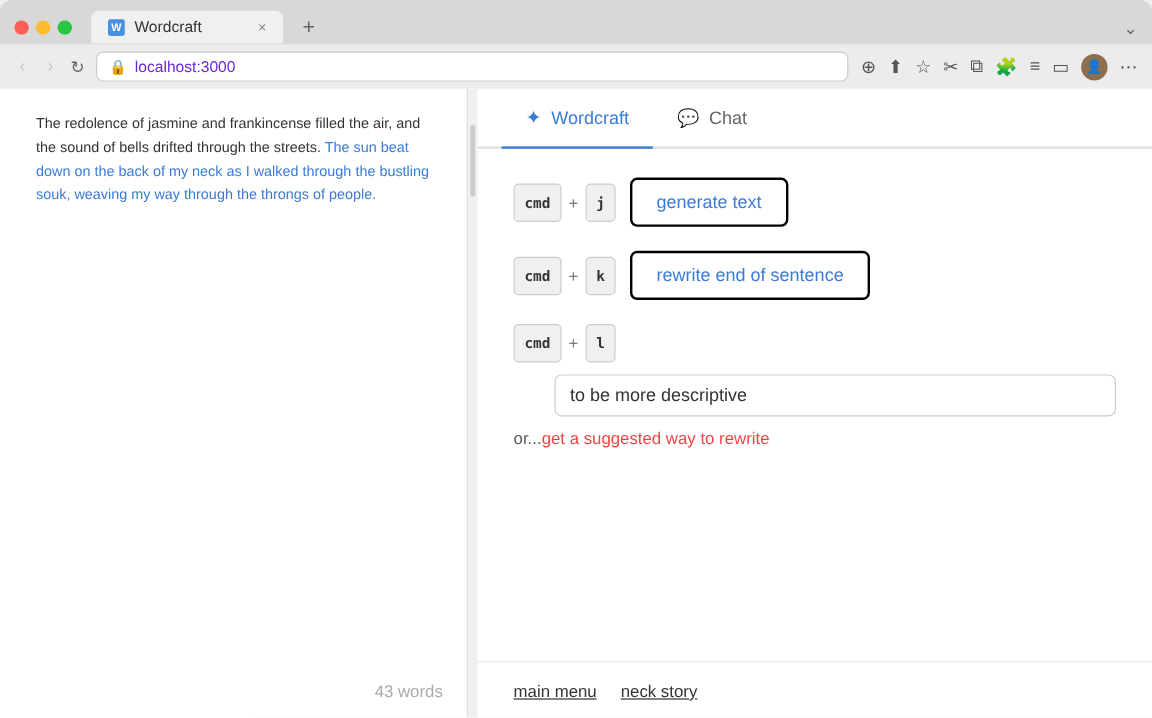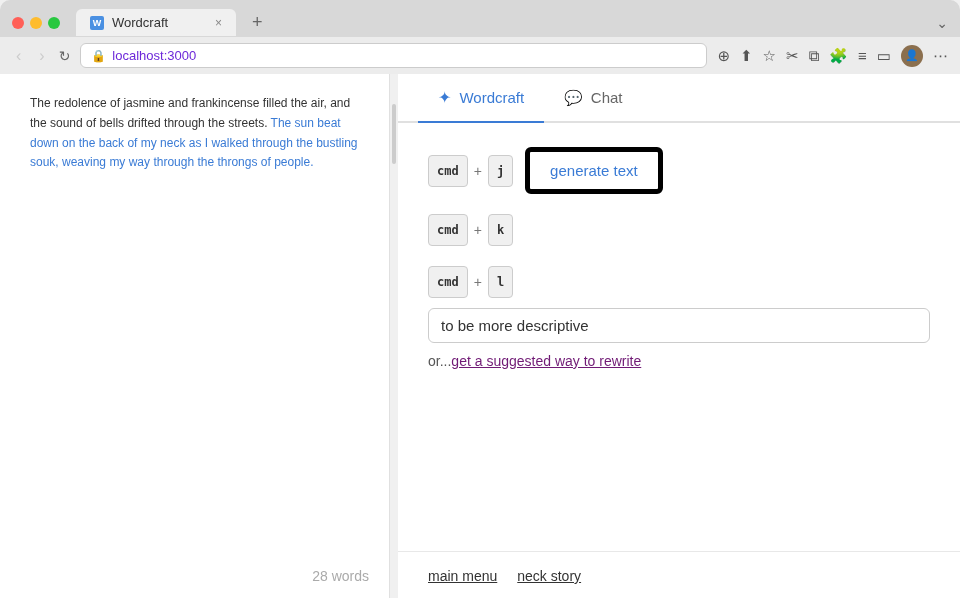--- a/index.html
+++ b/index.html
@@ -276,21 +276,21 @@
       color: #333;
       font-family: monospace;
     }
 
     .kbd-plus {
       color: #777;
       font-size: 14px;
     }
 
     .cmd-button {
-      border: 5px solid #000000;
+      border: 2px solid #000000;
       border-radius: 6px;
       padding: 10px 20px;
       background: white;
       color: #3a7bd5;
       font-size: 15px;
       cursor: pointer;
       white-space: nowrap;
     }
 
     .rewrite-section {
@@ -314,30 +314,30 @@
     }
 
     .rewrite-input {
       flex: 1;
       border: 1px solid #ccc;
       border-radius: 6px;
       padding: 8px 12px;
       font-size: 15px;
       color: #333;
       outline: none;
+      margin-left: 34px;
     }
 
     .suggest-link {
       font-size: 14px;
       color: #555;
     }
 
     .suggest-link a {
-      color: #701a75;
-      text-decoration: underline;
+      color: #ef4444;
       cursor: pointer;
     }
 
     .bottom-bar {
       padding: 16px 30px;
       display: flex;
       gap: 20px;
       border-top: 1px solid #e8e8e8;
       margin-top: auto;
     }
@@ -394,21 +394,21 @@
 </div>
 
 <div class="main-content">
 
   <div class="editor-panel">
     <div class="editor-text">
       <span class="normal-text">The redolence of jasmine and frankincense filled the air, and the sound of bells drifted through the streets.</span>
       <span> </span>
       <span class="highlighted-text">The sun beat down on the back of my neck as I walked through the bustling souk, weaving my way through the throngs of people.</span>
     </div>
-    <div class="word-count">28 words</div>
+    <div class="word-count">43 words</div>
   </div>
 
   <div class="scrollbar-area">
     <div class="scrollbar-thumb"></div>
   </div>
 
   <div class="controls-panel">
 
     <div class="panel-tabs">
       <div class="panel-tab active">
@@ -431,20 +431,21 @@
         </div>
         <button class="cmd-button">generate text</button>
       </div>
 
       <div class="command-row">
         <div class="kbd-combo">
           <span class="kbd">cmd</span>
           <span class="kbd-plus">+</span>
           <span class="kbd">k</span>
         </div>
+        <button class="cmd-button">rewrite end of sentence</button>
       </div>
 
       <div class="rewrite-section">
         <div class="command-row">
           <div class="kbd-combo">
             <span class="kbd">cmd</span>
             <span class="kbd-plus">+</span>
             <span class="kbd">l</span>
           </div>
         </div>

